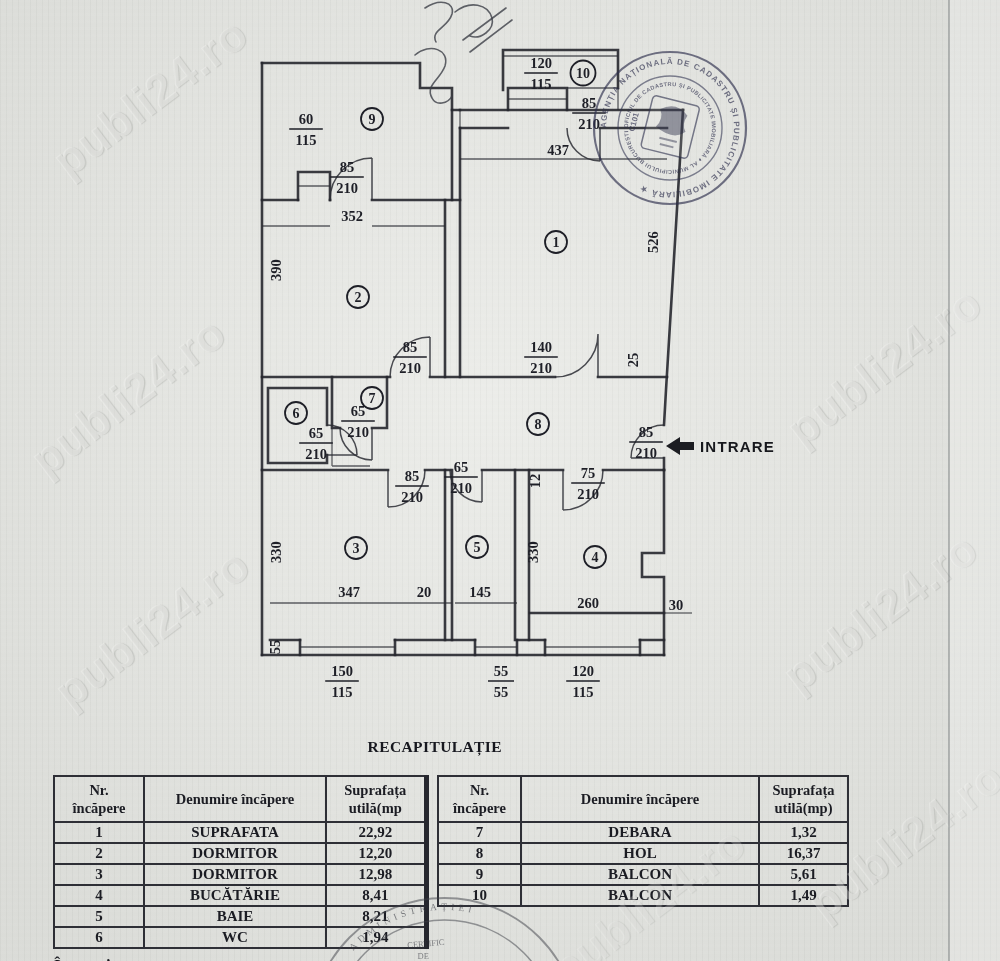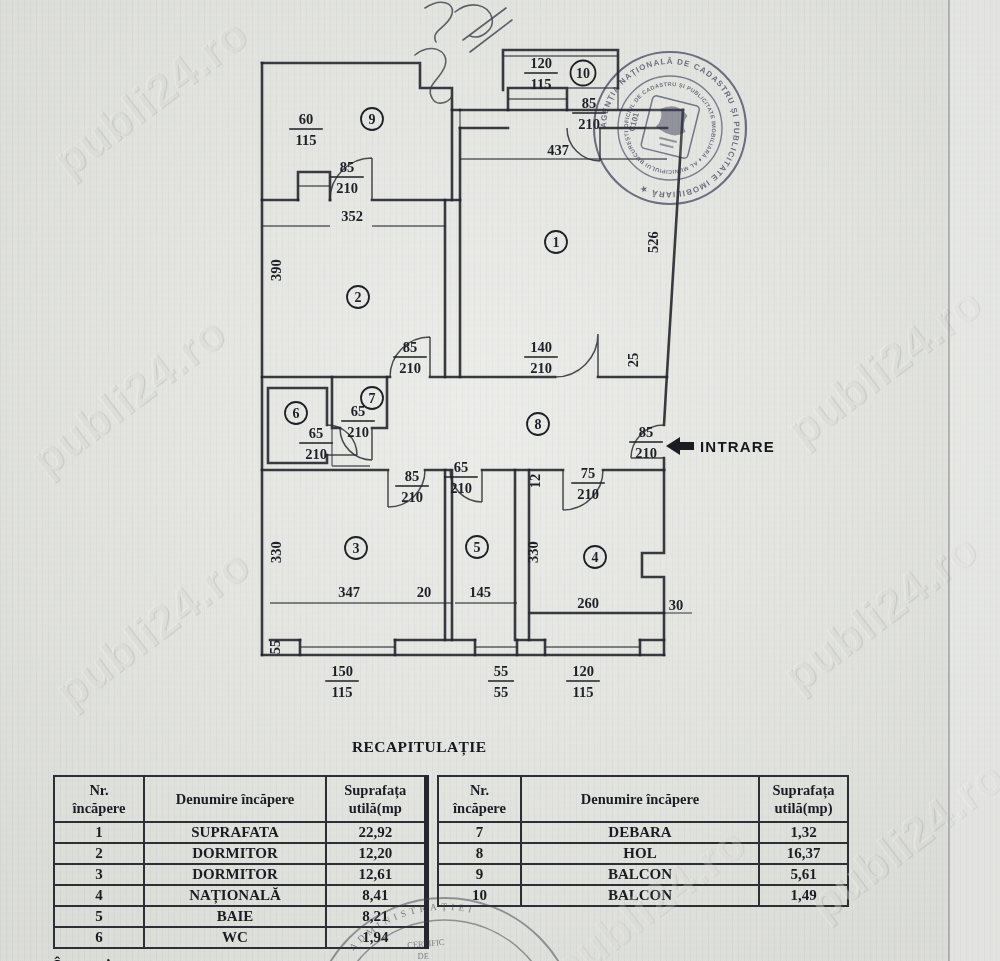--- a/index.html
+++ b/index.html
@@ -19,21 +19,21 @@
   .dim{font-family:"Liberation Serif",serif;font-weight:700;font-size:14.5px;fill:#1e1f27;text-anchor:middle;}
   .fracline{stroke:#1e1f27;stroke-width:1.5;}
   .room-circle{stroke:#1e1f27;stroke-width:1.8;fill:rgba(255,255,255,0.001);}
   .room-num{font-family:"Liberation Serif",serif;font-weight:700;font-size:14px;fill:#1e1f27;text-anchor:middle;}
   .intrare{font-family:"Liberation Sans",sans-serif;font-weight:700;font-size:15px;letter-spacing:1.2px;fill:#17181d;}
   .ring-text{font-family:"Liberation Sans",sans-serif;font-weight:700;fill:rgba(46,48,78,.8);}
   .hand{stroke:#3c3f47;stroke-width:1.6;fill:none;stroke-linecap:round;opacity:.8;}
   .bstamp{stroke:rgba(62,64,72,.5);fill:none;}
   .bstamp-text{font-family:"Liberation Serif",serif;fill:rgba(58,60,68,.6);}
   
-  .recap-title{position:absolute;left:352px;top:738px;width:150px;text-align:left;
+  .recap-title{position:absolute;left:352px;top:738px;width:150px;text-align:right;
     font-weight:700;font-size:15.5px;color:#17181f;letter-spacing:.4px;}
   table.recap{position:absolute;border-collapse:collapse;table-layout:fixed;
     font-weight:700;color:#1b1c23;font-family:Liberation Serif, serif;}
   table.recap th, table.recap td{border:2px solid #2e2f36;text-align:center;padding:0 2px;overflow:hidden;}
   table.recap th{font-size:14.5px;line-height:1.25;white-space:pre-line;height:44px;}
   table.recap td{font-size:15px;height:19px;}
   #left-table{left:53px;top:775px;width:372px;border-right:5px solid #26272e;}
   #right-table{left:437px;top:775px;width:410px;}
   .footer-note{position:absolute;left:54px;top:956px;font-weight:700;font-size:17px;color:#181920;}
   .wm{position:absolute;font-family:"Liberation Sans",sans-serif;font-weight:700;font-size:46px;letter-spacing:1px;
@@ -295,25 +295,25 @@
           <td>22,92</td>
         </tr>
         <tr>
           <td>2</td>
           <td>DORMITOR</td>
           <td>12,20</td>
         </tr>
         <tr>
           <td>3</td>
           <td>DORMITOR</td>
-          <td>12,61</td>
+          <td>12,98</td>
         </tr>
         <tr>
           <td>4</td>
-          <td>NAȚIONALĂ</td>
+          <td>BUCĂTĂRIE</td>
           <td>8,41</td>
         </tr>
         <tr>
           <td>5</td>
           <td>BAIE</td>
           <td>8,21</td>
         </tr>
         <tr>
           <td>6</td>
           <td>WC</td>

